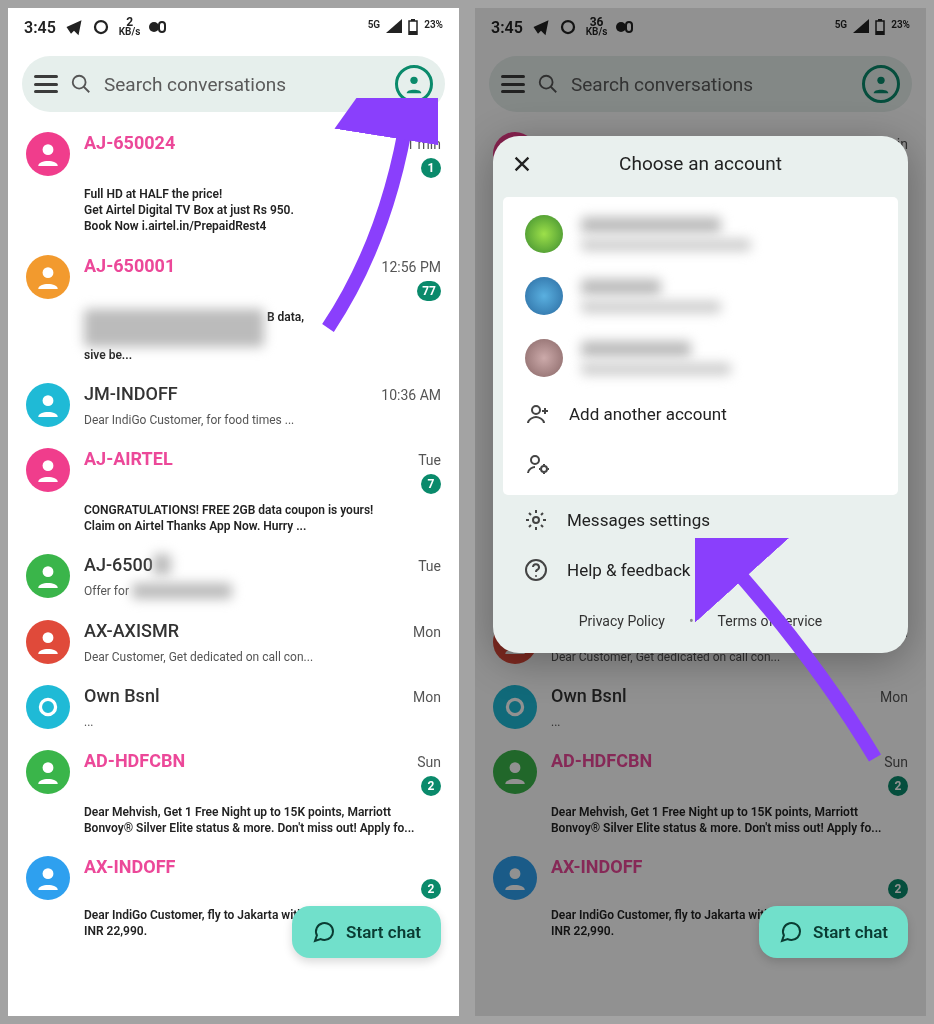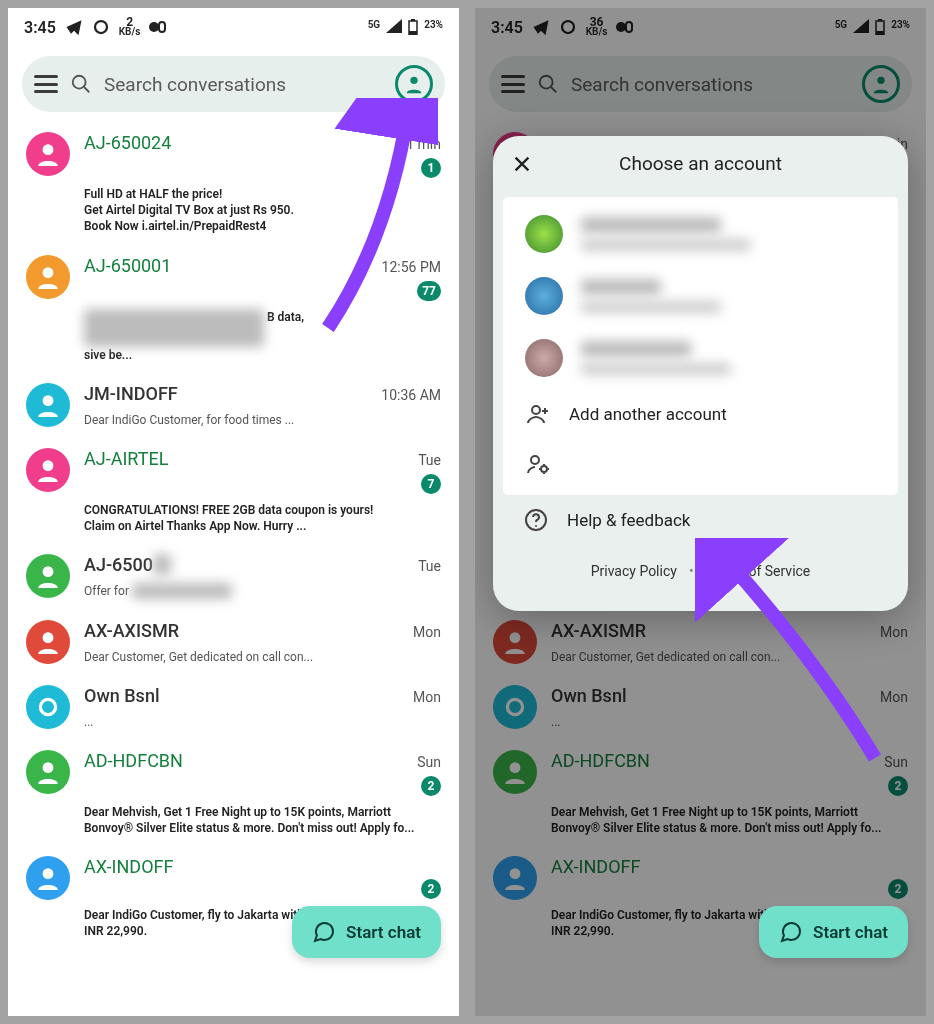--- a/index.html
+++ b/index.html
@@ -63,21 +63,21 @@
     position: relative;
   }
   .conv .avatar {
     width: 44px; height: 44px; border-radius: 50%;
     display:flex; align-items:center; justify-content:center;
     flex-shrink: 0;
     color: #fff;
   }
   .conv .body { flex:1; min-width:0; }
   .conv .toprow { display:flex; justify-content:space-between; align-items:baseline; gap:8px;}
-  .conv .name { font-size: 18px; font-weight: 400; color:#15803d; }
+  .conv .name { font-size: 18px; font-weight: 700; color:#ec4899; }
   .conv.read .name { font-weight: 500; color:#333;}
   .conv .time { font-size: 14px; color:#555; white-space:nowrap; text-align:right;}
   .conv .preview { font-size: 12px; color:#222; font-weight:600; line-height:1.35; margin-top:8px;}
   .conv.read .preview { font-weight:400; color:#555;}
   .conv .badge {
     background:#0a8a6b; color:#fff; border-radius:10px;
     min-width:20px; height:20px; padding:0 5px;
     font-size:12px; font-weight:700;
     display:flex; align-items:center; justify-content:center;
     margin-top:4px; margin-left:auto;
@@ -126,22 +126,22 @@
   .acct-row .aavatar{
     width:38px;height:38px;border-radius:50%;
     flex-shrink:0; background-size:cover; background-position:center;
   }
   .acct-row .info{flex:1;}
   .acct-row .info .nm{filter:blur(6px); background:#bbb; height:16px; width:140px; border-radius:4px; margin-bottom:6px;}
   .acct-row .info .em{filter:blur(6px); background:#ccc; height:12px; width:170px; border-radius:4px;}
   .row-icon{width:26px;height:26px; color:#444; flex-shrink:0; display:flex;align-items:center;justify-content:center;}
   .action-row .label{font-size:17px; color:#222;}
   .sheet-footer{
-    display:flex; justify-content:center; gap:12px;
-    padding:18px 0 32px 0; font-size:14px; color:#333;
+    display:flex; justify-content:center; gap:24px;
+    padding:18px 0 24px 0; font-size:14px; color:#333;
   }
   .dot{color:#888;}
   
   .c-pink{background:#f03d8c;}
   .c-orange{background:#f29a2e;}
   .c-teal{background:#1fbad6;}
   .c-green{background:#3ab54a;}
   .c-red{background:#e04a3a;}
   .c-cyan{background:#1fbad6;}
   .c-blue{background:#2ea0ef;}
@@ -653,20 +653,29 @@
               <path d="M2 21c0-4 5-6 7-6" fill="none" stroke="#444" stroke-width="2"></path>
               <circle cx="18" cy="17" r="3" fill="none" stroke="#444" stroke-width="2"></circle>
               <path d="M18 13v-1M18 22v-1M22 17h1M13 17h1" stroke="#444" stroke-width="2"></path>
             </svg>
           </div>
       </div>
     </div>
     <div class="action-row" style="padding-left:30px;">
       <div class="row-icon">
           <svg width="24" height="24" viewBox="0 0 24 24">
+            <circle cx="12" cy="12" r="3" fill="none" stroke="#444" stroke-width="2"></circle>
+            <path d="M12 2v3M12 19v3M2 12h3M19 12h3M5 5l2 2M17 17l2 2M19 5l-2 2M7 17l-2 2" stroke="#444" stroke-width="2"></path>
+          </svg>
+        </div>
+      <div class="label">Messages settings</div>
+    </div>
+    <div class="action-row" style="padding-left:30px;">
+      <div class="row-icon">
+          <svg width="24" height="24" viewBox="0 0 24 24">
             <circle cx="12" cy="12" r="10" fill="none" stroke="#444" stroke-width="2"></circle>
             <path d="M9 9a3 3 0 1 1 4 3c-1 .5-1 1-1 2" fill="none" stroke="#444" stroke-width="2"></path>
             <circle cx="12" cy="18" r="1" fill="#444"></circle>
           </svg>
         </div>
       <div class="label">Help &amp; feedback</div>
     </div>
     <div class="sheet-footer">
       <span>Privacy Policy</span>
       <span class="dot">•</span>

